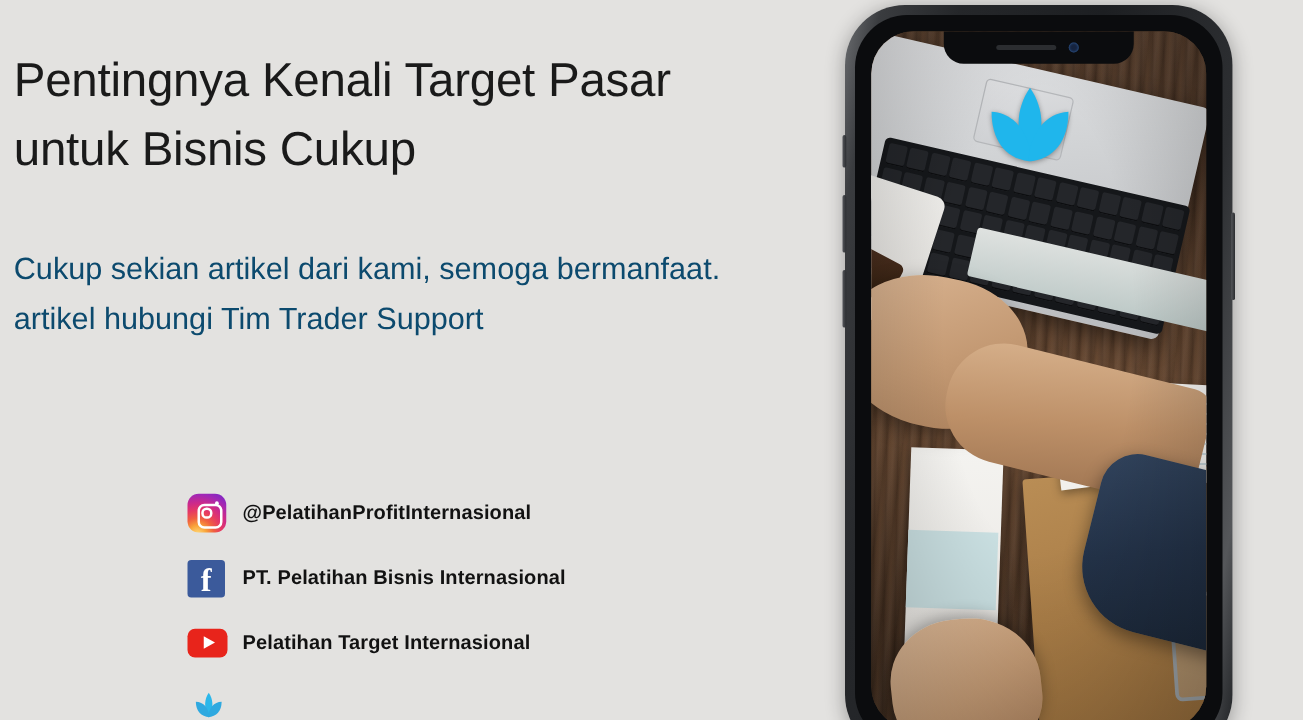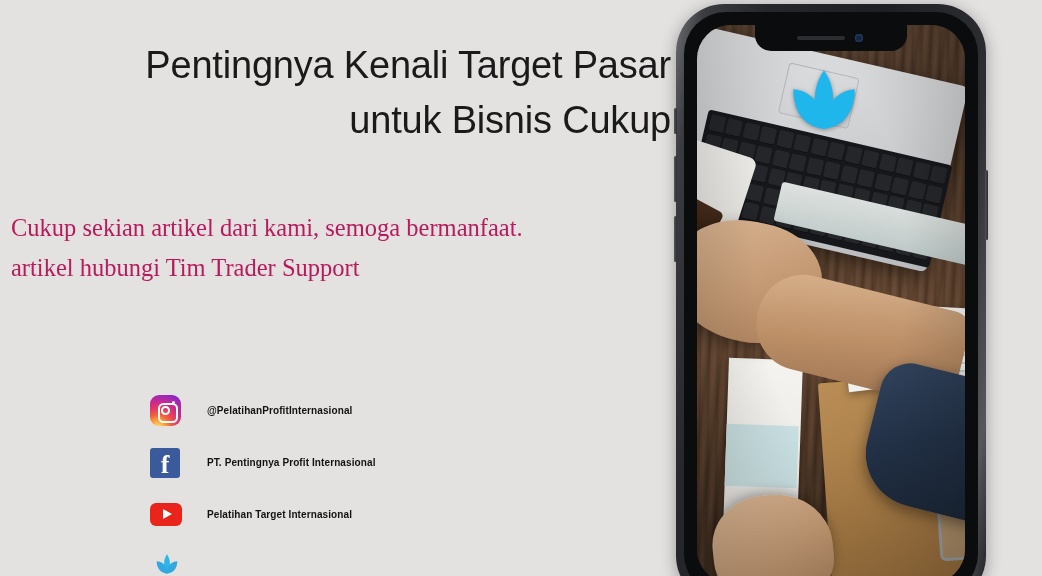--- a/index.html
+++ b/index.html
@@ -20,39 +20,38 @@
   .left-col {
     position: absolute;
     left: 0; top: 0;
     width: 680px; height: 576px;
   }
 
   .title {
     position: absolute;
     left: 11px; top: 38px;
     width: 660px;
-    text-align: right;
+    text-align: left;
     font-size: 38px;
     line-height: 1.45;
     font-weight: 400;
     color: #1a1a1a;
     letter-spacing: -0.2px;
   }
 
   .body-text {
     position: absolute;
-    left: 11px; top: 208px;
+    left: 11px; top: 196px;
     width: 660px;
     font-size: 24.5px;
     line-height: 1.62;
     font-weight: 400;
-    color: #be185d;
+    color: #0c4a6e;
     text-align: justify;
     text-justify: inter-word;
-    font-family: Liberation Serif, serif;
   }
   .body-text .lastline { text-align: left; }
 
   
   .social-list {
     position: absolute;
     left: 150px; top: 388px;
     width: 500px;
   }
   .social-row {
@@ -64,22 +63,22 @@
   .social-row:last-child { margin-bottom: 0; }
   .social-icon {
     width: 40px;
     min-width: 40px;
     height: 34px;
     display: flex;
     align-items: center;
     justify-content: flex-start;
   }
   .social-label {
-    margin-left: 17px;
-    font-size: 10px;
+    margin-left: 4px;
+    font-size: 16px;
     font-weight: bold;
     color: #121212;
     letter-spacing: 0.1px;
     white-space: nowrap;
   }
 
   
   .ig {
     width: 31px; height: 31px;
     border-radius: 9px;
@@ -418,21 +417,21 @@
         </span>
         <span class="social-label">@PelatihanProfitInternasional</span>
       </div>
 
       <div class="social-row">
         <span class="social-icon">
           <span class="fb">
               <span class="fb-f">f</span>
             </span>
         </span>
-        <span class="social-label">PT. Pentingnya Profit Internasional</span>
+        <span class="social-label">PT. Pelatihan Bisnis Internasional</span>
       </div>
 
       <div class="social-row">
         <span class="social-icon">
           <span class="yt"></span>
         </span>
         <span class="social-label">Pelatihan Target Internasional</span>
       </div>
 
       <div class="social-row">

